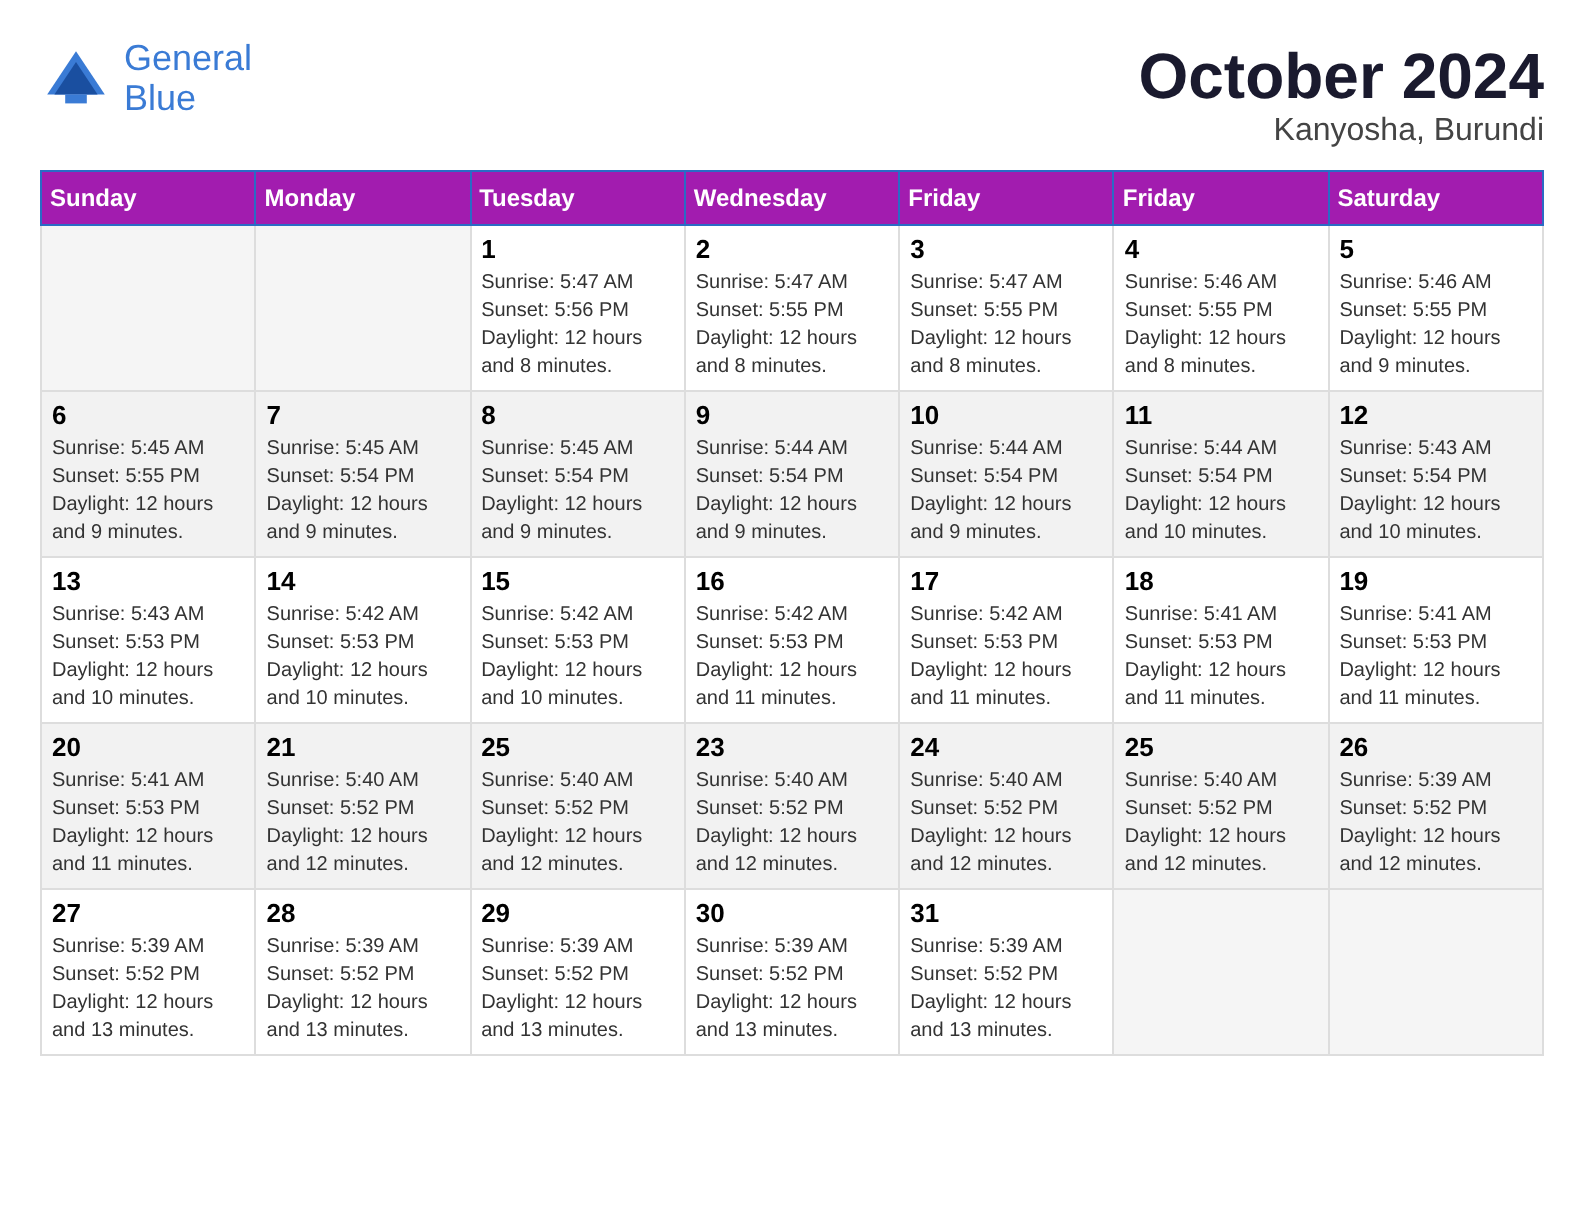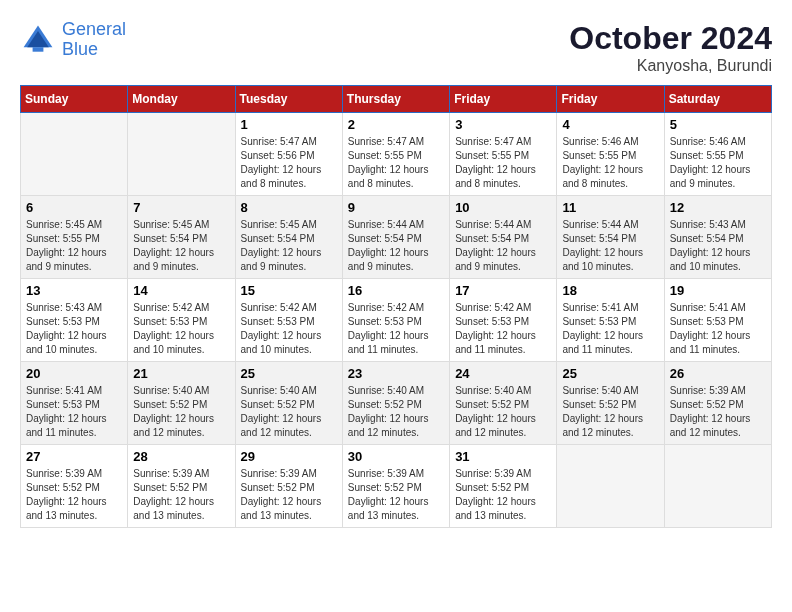--- a/index.html
+++ b/index.html
@@ -45,21 +45,21 @@
     .subtitle {
       font-size: 16px;
       color: #444;
     }
     .calendar {
       width: 100%;
       border-collapse: collapse;
       font-size: 11px;
     }
     .calendar th {
-      background-color: #b91c1c;
+      background-color: #a21caf;
       color: #fff;
       padding: 6px 4px;
       text-align: left;
       font-size: 12px;
       border: 1px solid #2a6bc5;
     }
     .calendar td {
       border: 1px solid #ddd;
       vertical-align: top;
       padding: 4px 5px;
@@ -111,21 +111,21 @@
     <div class="subtitle">Kanyosha, Burundi</div>
   </div>
 </div>
 
 <table class="calendar">
   <thead>
     <tr>
     <th>Sunday</th>
         <th>Monday</th>
         <th>Tuesday</th>
-        <th>Thursday</th>
+        <th>Wednesday</th>
         <th>Friday</th>
         <th>Friday</th>
         <th>Saturday</th>
       </tr>
   </thead>
   <tbody id="calendar-body">
   <tr>
         <td class="empty-cell"></td>
         <td class="empty-cell"></td>
         <td>

